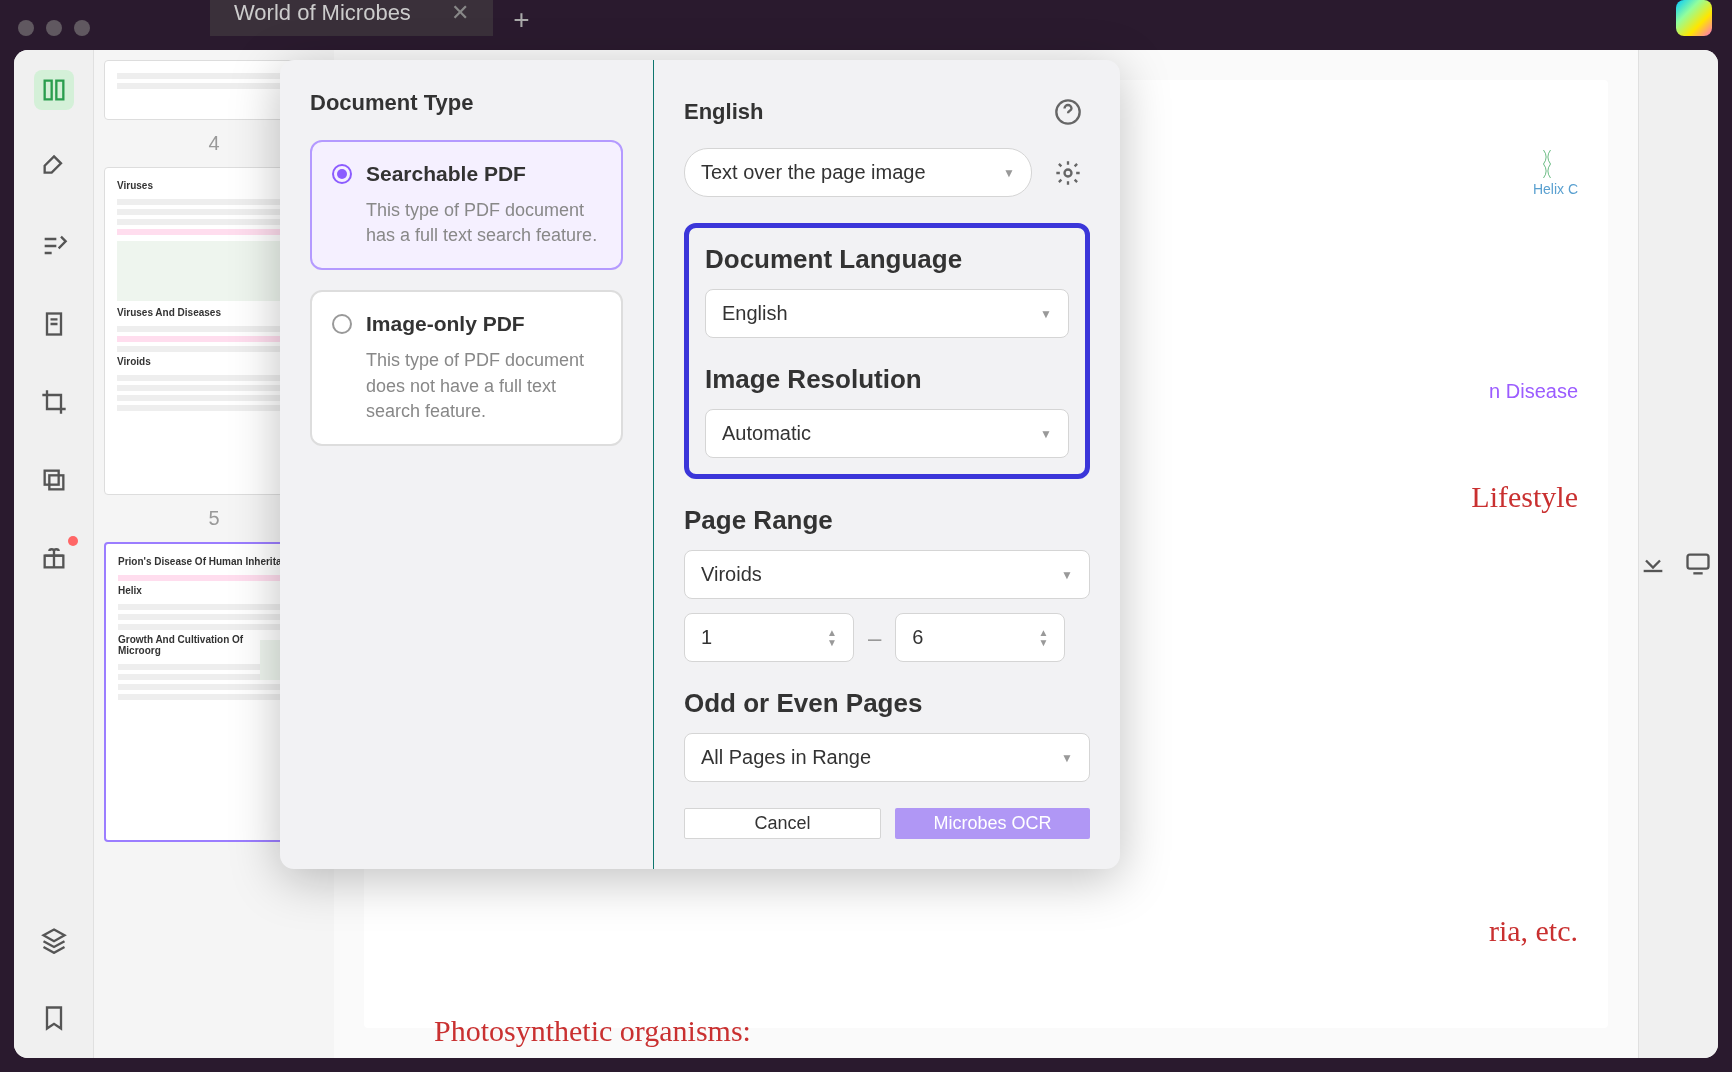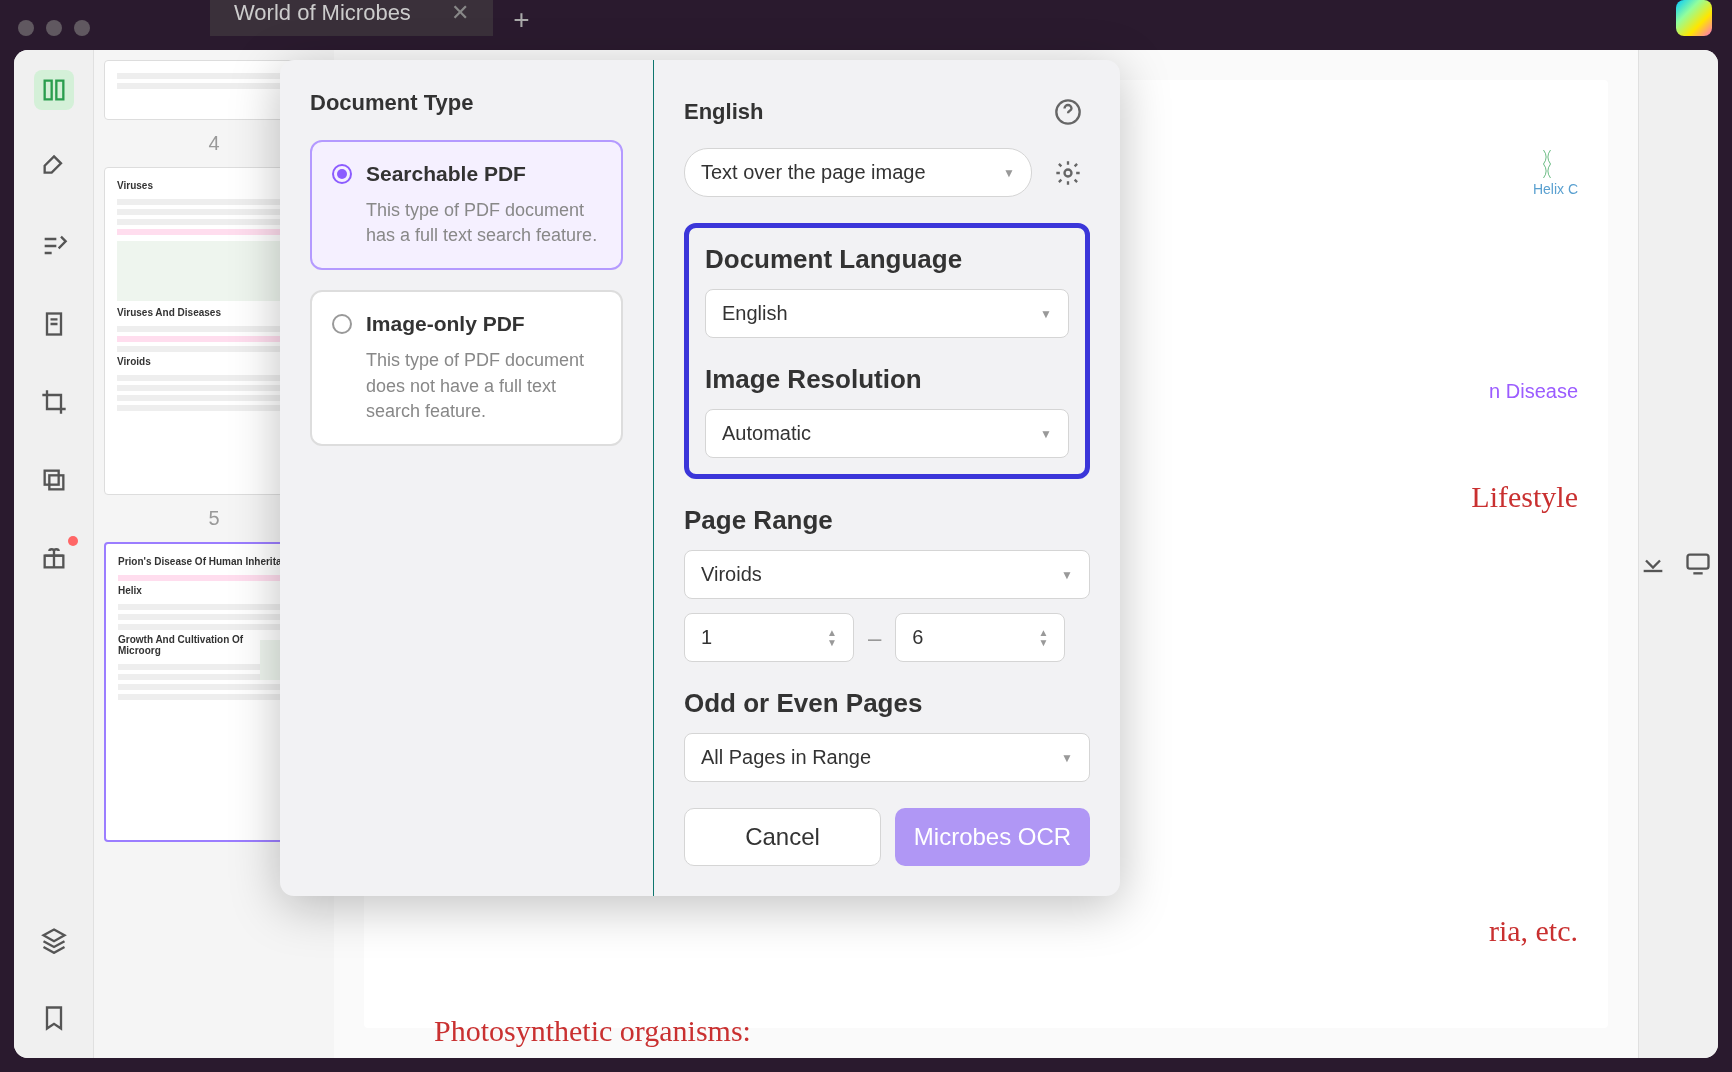--- a/index.html
+++ b/index.html
@@ -71,21 +71,21 @@
 
 .highlight-box { border: 5px solid #3b36d9; border-radius: 12px; padding: 16px; margin-bottom: 26px; }
 .highlight-box .field-row:last-child { margin-bottom: 0; }
 
 .range-row { display: flex; align-items: center; gap: 14px; }
 .num-input { background: #fff; border: 1px solid #d5d5d5; border-radius: 8px; padding: 12px 16px; font-size: 20px; color: #333; width: 170px; display: flex; align-items: center; justify-content: space-between; }
 .steppers { display: flex; flex-direction: column; gap: 2px; color: #999; font-size: 10px; line-height: 1; }
 .dash { color: #999; font-size: 24px; }
 
 .btn-row { display: flex; gap: 14px; margin-top: 26px; }
-.btn { flex: 1; padding: 14px; border-radius: 10px; font-size: 24px; text-align: center; cursor: pointer; border: none; }
+.btn { flex: 1; padding: 4px; border-radius: 2px; font-size: 18px; text-align: center; cursor: pointer; border: none; }
 .btn-cancel { background: #fff; border: 1px solid #d5d5d5; color: #333; }
 .btn-primary { background: #b097f5; color: #fff; font-weight: 500; }
 
 svg { width: 28px; height: 28px; }
 .collapse-caret { color: #888; }
 </style>
 </head>
 <body>
 
 <div class="titlebar">

